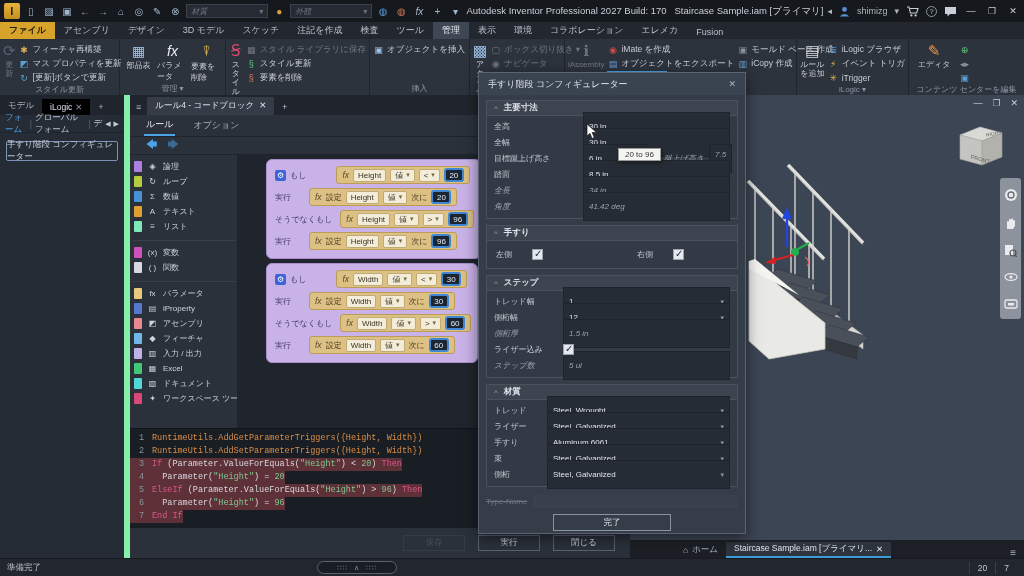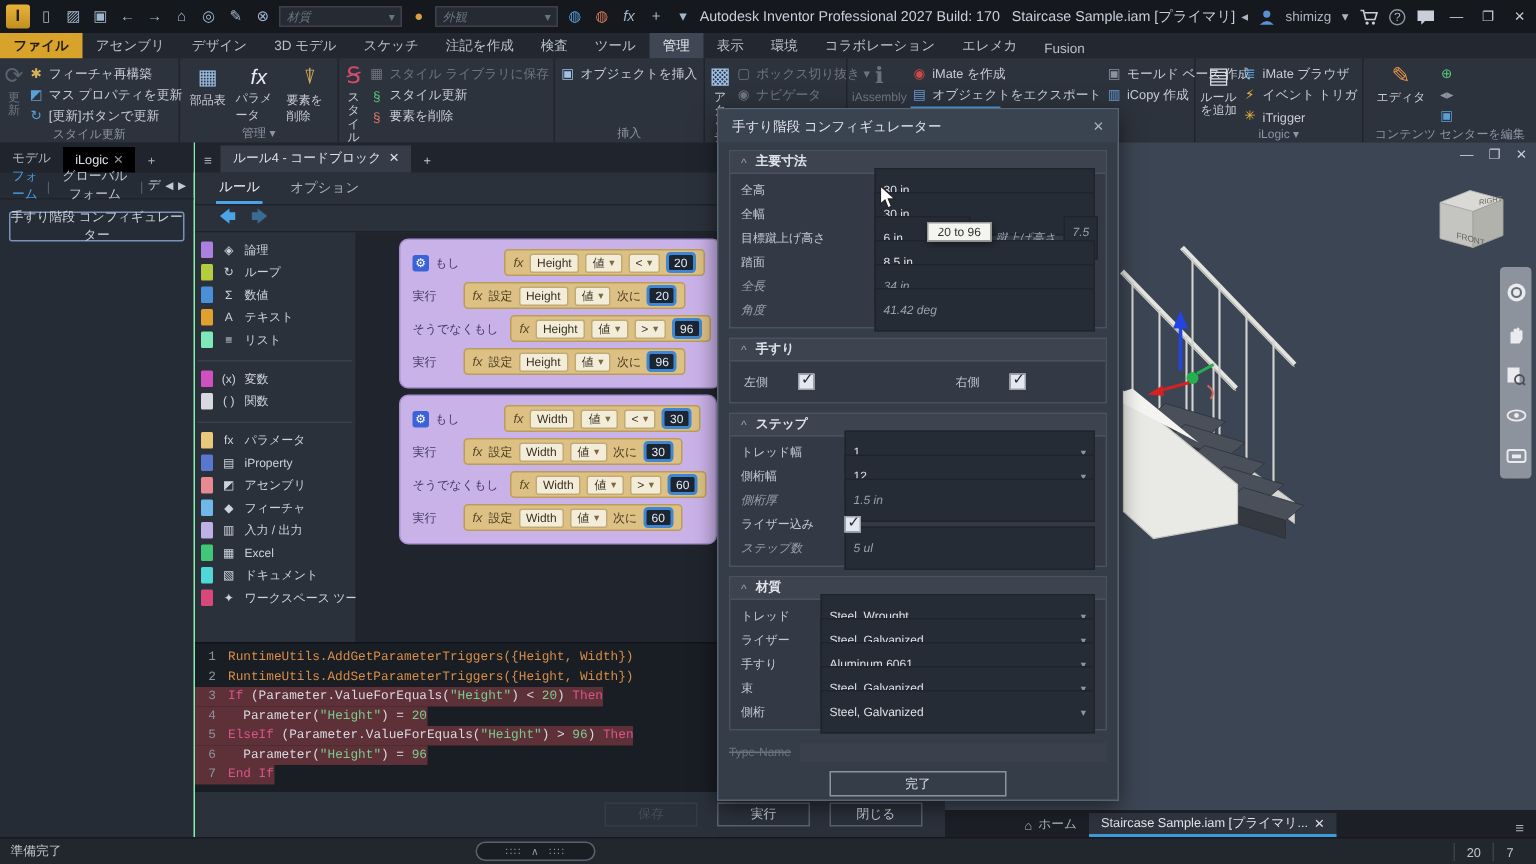--- a/index.html
+++ b/index.html
@@ -34,21 +34,21 @@
   .bigbtn .blb{font-size:8px;text-align:center;line-height:9px;color:#c8cdd5;white-space:pre-line;}
   .dim{opacity:.42;}
   .stack{display:flex;flex-direction:column;justify-content:flex-start;gap:1px;padding-top:2px;}
   .sitem{display:flex;align-items:center;gap:3px;height:13px;white-space:nowrap;color:#c8cdd5;font-size:8.5px;}
   .sitem .ic{width:11px;text-align:center;font-size:9px;}
   .vbtn{width:34px;display:flex;flex-direction:column;align-items:center;gap:1px;padding-top:2px;}
   .vbtn .bic{font-size:14px;}
   .vbtn .blb{font-size:8px;color:#c8cdd5;}
 
   
-  .leftpanel{position:absolute;left:0;top:95px;width:130px;height:463px;background:#262c35;border-right:1px solid #86efac;text-align:center;}
+  .leftpanel{position:absolute;left:0;top:95px;width:130px;height:463px;background:#262c35;border-right:6px solid #86efac;}
   .ptabs{height:20px;background:#20252d;display:flex;align-items:flex-end;color:#aeb5c0;}
   .ptab{padding:3px 8px;font-size:8.5px;}
   .ptab.active{background:#000000;color:#dfe3ea;}
   .pt-x{margin-left:3px;color:#8d95a2;}
   .crumbrow{height:18px;display:flex;align-items:center;gap:3px;padding:0 5px;font-size:8.5px;border-bottom:1px solid #1f242c;}
   .crumb-b{color:#4ba3e8;}
   .crumb-sep{color:#5a6270;}
   .formbtn{margin:8px 6px;height:20px;border:1px solid #7a92b8;border-radius:2px;display:flex;align-items:center;
     justify-content:center;color:#cdd3dc;font-size:8.5px;background:transparent;}
 
@@ -361,21 +361,21 @@
 
     <div class="rgroup" style="width:112px;">
       <div class="rgroup-main">
         <div class="bigbtn" style="width:40px;">
           <span class="bic" style="color:#d8dce2;">▤</span>
           <span class="blb">ルールを追加</span>
         </div>
         <div class="stack">
           <div class="sitem">
               <span class="ic" style="color:#5aa0d8;">≣</span>
-              <span>iMate ブラウザ</span>
+              <span>iLogic ブラウザ</span>
             </div>
           <div class="sitem">
               <span class="ic" style="color:#e8b23a;">⚡</span>
               <span>イベント トリガ</span>
             </div>
           <div class="sitem">
               <span class="ic" style="color:#e8b23a;">✳</span>
               <span>iTrigger</span>
             </div>
         </div>

